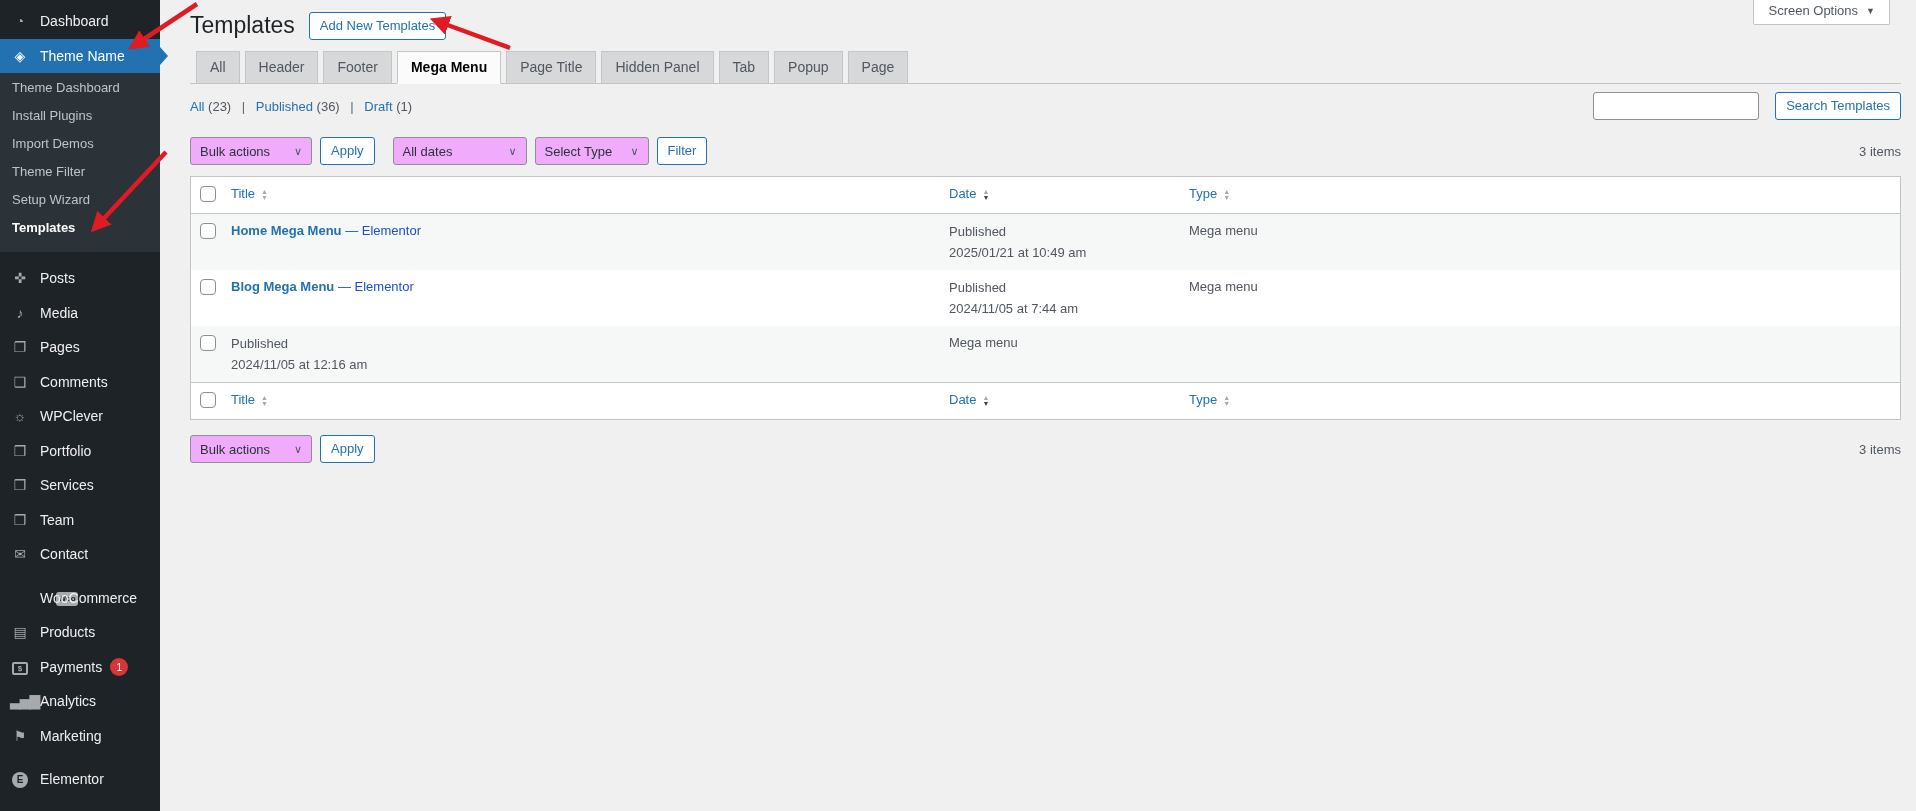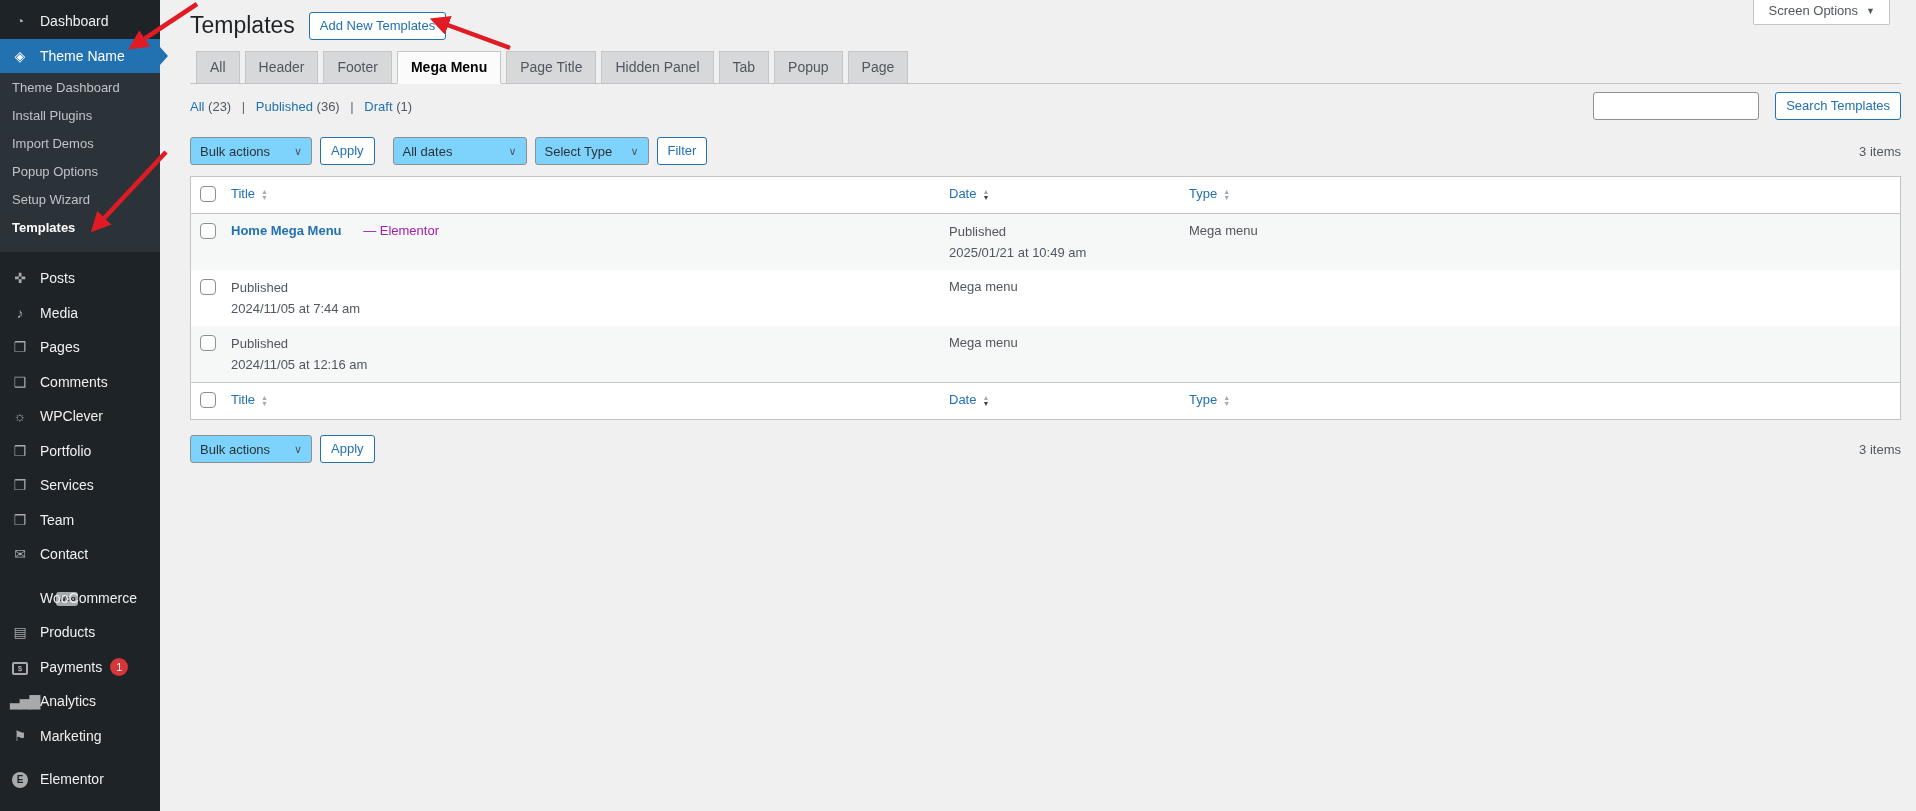--- a/index.html
+++ b/index.html
@@ -46,42 +46,42 @@
   .tab.active { background:#fbfbfb; color:#000; font-weight:700; margin-bottom:-1px; border-bottom:1px solid #fbfbfb; }
 
   .views-row { display:flex; justify-content:space-between; align-items:center; margin-top:8px; }
   .subsubsub a { color:#2271b1; text-decoration:none; cursor:pointer; }
   .subsubsub .count { color:#50575e; }
   .subsubsub .sep { color:#646970; margin:0 7px; }
   .search-box { display:flex; align-items:center; gap:16px; }
   .search-box input { width:166px; height:28px; border:1px solid #8c8f94; border-radius:3px; background:#fff; padding:0 8px; font-size:13px; font-family:inherit; }
 
   .controls { display:flex; align-items:center; margin-top:17px; }
-  .select { display:inline-flex; align-items:center; justify-content:space-between; height:28px; background:#7dd3fc; border:1px solid #8c8f94; border-radius:3px; padding:0 9px; color:#2c3338; font-size:13px; cursor:pointer; }
+  .select { display:inline-flex; align-items:center; justify-content:space-between; height:28px; background:#f0abfc; border:1px solid #8c8f94; border-radius:3px; padding:0 9px; color:#2c3338; font-size:13px; cursor:pointer; }
   .select .caret { color:#50575e; font-size:11px; margin-left:8px; }
   .w-bulk { width:122px; } .w-dates { width:134px; } .w-type { width:114px; }
   .mr8 { margin-right:8px; } .mr18 { margin-right:18px; }
   .spacer { flex:1; }
   .items-count { color:#50575e; font-size:13px; }
 
   .list-table { margin-top:11px; background:#fff; border:1px solid #c3c4c7; }
   .trow { display:grid; grid-template-columns:40px 718px 240px 1fr; align-items:start; }
   .thead { border-bottom:1px solid #c3c4c7; }
   .tfoot { border-top:1px solid #c3c4c7; }
   .thead .cell, .tfoot .cell { padding:9px 10px 8px 0; }
   .trow.data { height:56px; }
   .trow.data .cell { padding:9px 10px 0 0; }
   .trow.striped { background:#f6f7f7; }
   .cell.cb-cell { padding-left:9px !important; }
   .cb { display:inline-block; width:16px; height:16px; background:#fff; border:1px solid #8c8f94; border-radius:4px; cursor:pointer; }
   .col-link { color:#2271b1; text-decoration:none; cursor:pointer;margin-top:12px; }
   .sort { display:inline-flex; flex-direction:column; vertical-align:middle; margin-left:6px; font-size:7px; line-height:6px; color:#a7aaad; }
   .sort .on { color:#3c434a; }
   .row-title { color:#2271b1; font-weight:600; text-decoration:none; cursor:pointer; }
-  .row-suffix { color:#a21caf; margin-left:18px; }
+  .row-suffix { color:#1d4ed8; margin-left:0; }
   .date-line { color:#50575e; line-height:17px; }
   .date-line + .date-line { margin-top:4px; }
   .type-text { color:#50575e; }
 
   .bottom-controls { display:flex; align-items:center; margin-top:15px; }
 
   
   .arrows { position:absolute; left:0; top:0; width:1916px; height:811px; pointer-events:none; z-index:5; }
 </style>
 </head>
@@ -95,21 +95,21 @@
       <span>Dashboard</span>
     </div>
     <div class="sb-item active">
       <span class="ico">◈</span>
       <span>Theme Name</span>
     </div>
     <div class="sb-sub">
       <div class="sb-sub-item">Theme Dashboard</div>
       <div class="sb-sub-item">Install Plugins</div>
       <div class="sb-sub-item">Import Demos</div>
-      <div class="sb-sub-item">Popup Options</div>
+      <div class="sb-sub-item">Theme Filter</div>
       <div class="sb-sub-item">Setup Wizard</div>
       <div class="sb-sub-item current">Templates</div>
     </div>
     <div class="sb-gap"></div>
     <div class="sb-item">
       <span class="ico">✜</span>
       <span>Posts</span>
     </div>
     <div class="sb-item">
       <span class="ico">♪</span>
@@ -265,20 +265,24 @@
           <div class="cell">
             <div class="date-line">Published</div>
             <div class="date-line">2025/01/21 at 10:49 am</div>
           </div>
           <div class="cell"><span class="type-text">Mega menu</span></div>
         </div>
 
         <div class="trow data">
           <div class="cell cb-cell"><span class="cb"></span></div>
           <div class="cell">
+            <a class="row-title">Blog Mega Menu</a>
+            <span class="row-suffix">— Elementor</span>
+          </div>
+          <div class="cell">
             <div class="date-line">Published</div>
             <div class="date-line">2024/11/05 at 7:44 am</div>
           </div>
           <div class="cell"><span class="type-text">Mega menu</span></div>
         </div>
 
         <div class="trow data striped">
           <div class="cell cb-cell"><span class="cb"></span></div>
           <div class="cell">
             <div class="date-line">Published</div>

